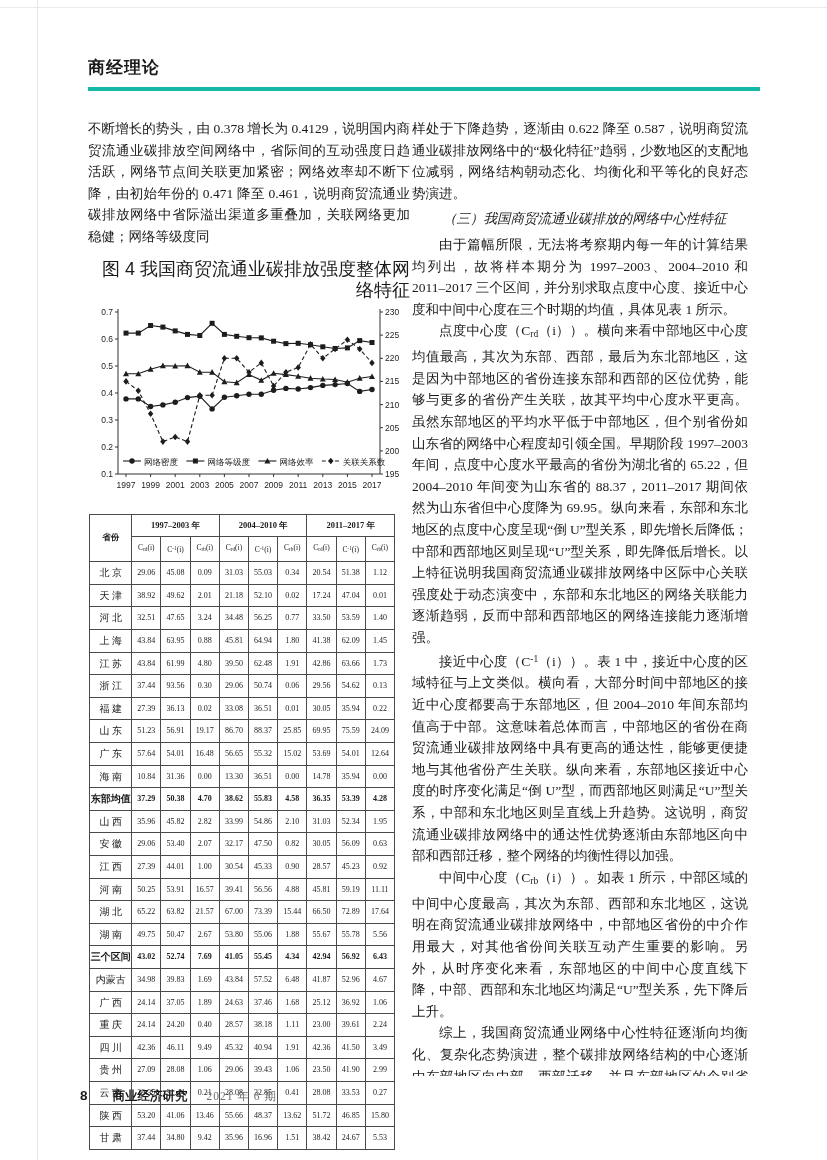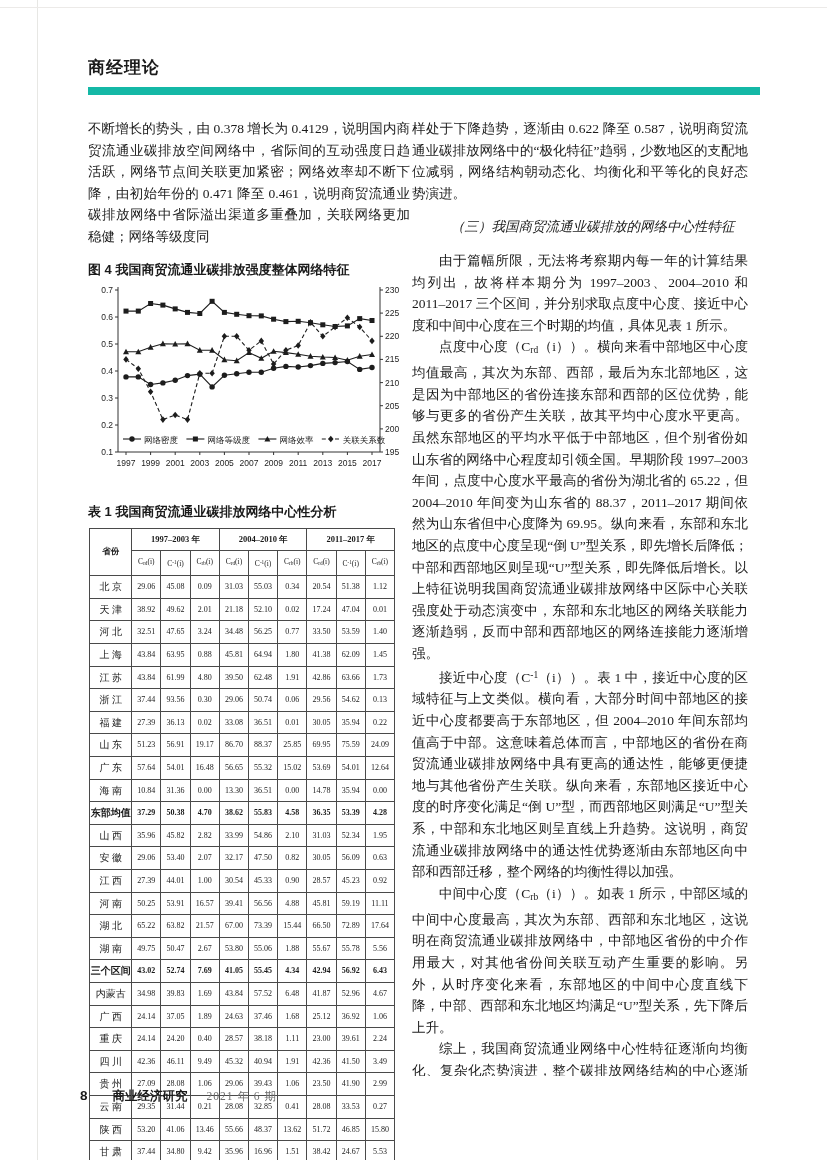--- a/index.html
+++ b/index.html
@@ -4,32 +4,32 @@
 <style>
   html,body{margin:0;padding:0;background:#9a9a98;}
   .page{position:relative;width:827px;height:1160px;background:#fff;margin:0 auto;
         outline:1px solid #c9c9c5;overflow:hidden;color:#1a1a1a;
         font-family:"Liberation Serif",serif;}
   .page:before{content:"";position:absolute;left:37px;top:0;bottom:0;width:1px;background:#e7e7e4;}
   .page:after{content:"";position:absolute;left:0;right:0;top:7px;height:1px;background:#eceae8;}
 
   .hdr{position:absolute;left:88px;top:56px;width:672px;}
   .section-title{font-family:"Liberation Sans",sans-serif;font-weight:bold;font-size:17px;
-        letter-spacing:1px;padding-bottom:8px;border-bottom:8px solid #14b8a6;}
+        letter-spacing:1px;padding-bottom:8px;border-bottom:4px solid #14b8a6;}
 
   .col{position:absolute;top:118px;text-align:justify;font-size:13.5px;line-height:21.6px;}
   .col.left{left:88px;width:322px;}
   .col.right{left:412px;width:336px;height:958px;overflow:hidden;}
 
   p.para{margin:0;text-indent:2em;}
   p.para.noindent{text-indent:0;}
-  p.subhead{margin:12px;text-indent:2em;font-style:italic;}
-
-  .fig-caption,.tbl-caption{font-family:"Liberation Sans",sans-serif;font-weight:bold;
-        font-size:13px;text-align:left;margin:11px 0 4px 0;}
+  p.subhead{margin:4px;text-indent:2em;font-style:italic;}
+
+  .fig-caption,.tbl-caption{font-family:"Liberation Sans",sans-serif;font-weight:normal;
+        font-size:18px;text-align:right;margin:11px 0 4px 0;}
   .tbl-caption{margin:9px 0 5px 0;}
 
   .chart{width:322px;height:208px;}
   .ax{stroke:#333;stroke-width:1;fill:none;}
   .ln{stroke:#1d1d1d;stroke-width:1.1;fill:none;}
   .dash{stroke-dasharray:4,2.6;}
   .tl{font-family:"Liberation Sans",sans-serif;font-size:8.5px;fill:#1d1d1d;}
   .mkr{fill:#1d1d1d;stroke:none;}
 
   table.ctable{border-collapse:collapse;table-layout:fixed;width:306px;margin-left:1px;
@@ -210,21 +210,20 @@
           <line class="ln" x1="98.4" y1="155" x2="116.4" y2="155"></line>
           <rect class="mkr" x="104.9" y="152.5" width="5" height="5"></rect>
           <text class="tl" x="119.4" y="158.5">网络等级度</text>
           <line class="ln" x1="170.4" y1="155" x2="188.4" y2="155"></line>
           <path class="mkr" d="M179.4 151.9 L182.4 157.5 L176.4 157.5 Z"></path>
           <text class="tl" x="191.4" y="158.5">网络效率</text>
           <line class="ln dash" x1="233.8" y1="155" x2="251.8" y2="155"></line>
           <path class="mkr" d="M242.8 151.7 L245.5 155 L242.8 158.3 L240.10000000000002 155 Z"></path>
           <text class="tl" x="254.8" y="158.5">关联关系数</text>
         </svg></div>
-    <div class="tbl-caption">表 1  我国商贸流通业碳排放网络中心性分析</div>
     <table class="ctable">
       <colgroup>
         <col style="width:42px">
         <col span="9" style="width:29px">
       </colgroup>
       <thead id="thead">
           <tr>
             <th rowspan="2">省份</th>
             <th colspan="3">1997–2003 年</th>
             <th colspan="3">2004–2010 年</th>

